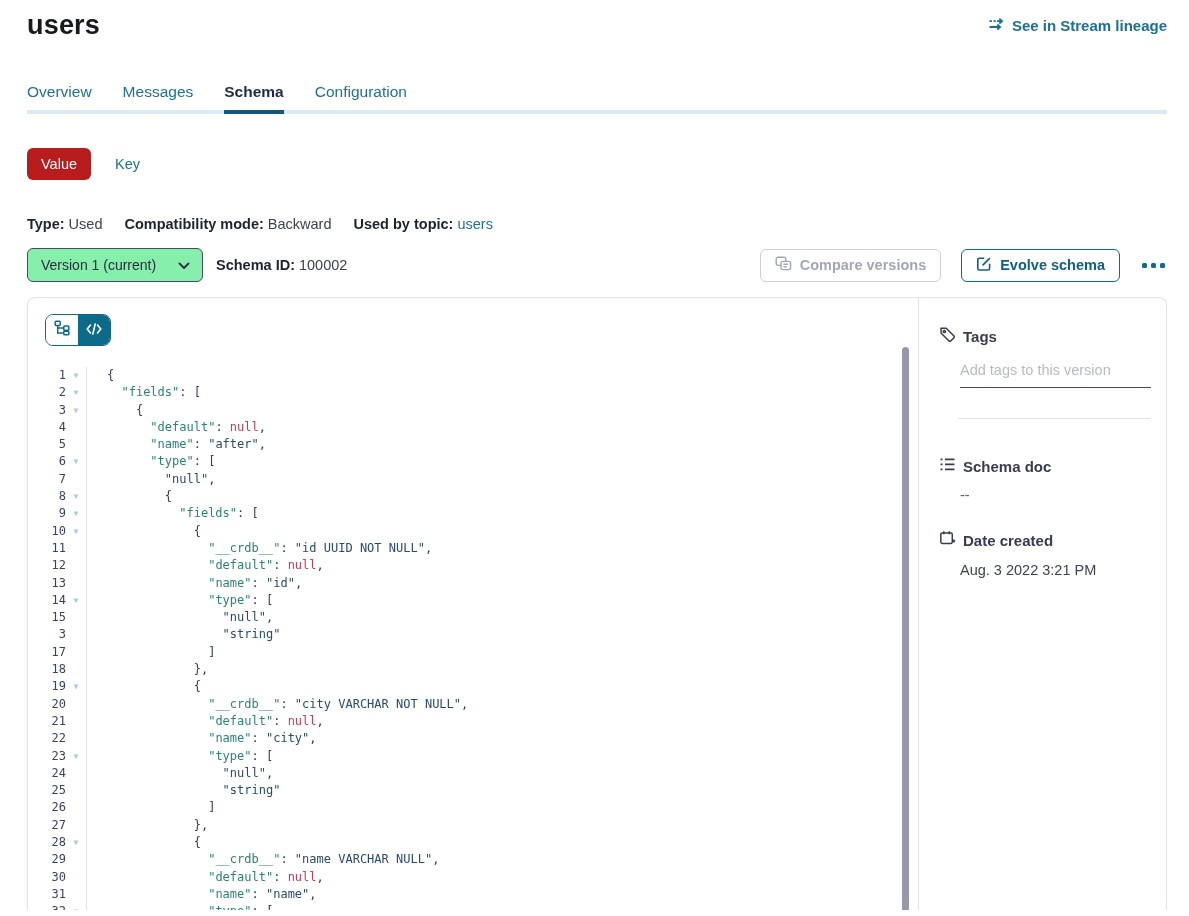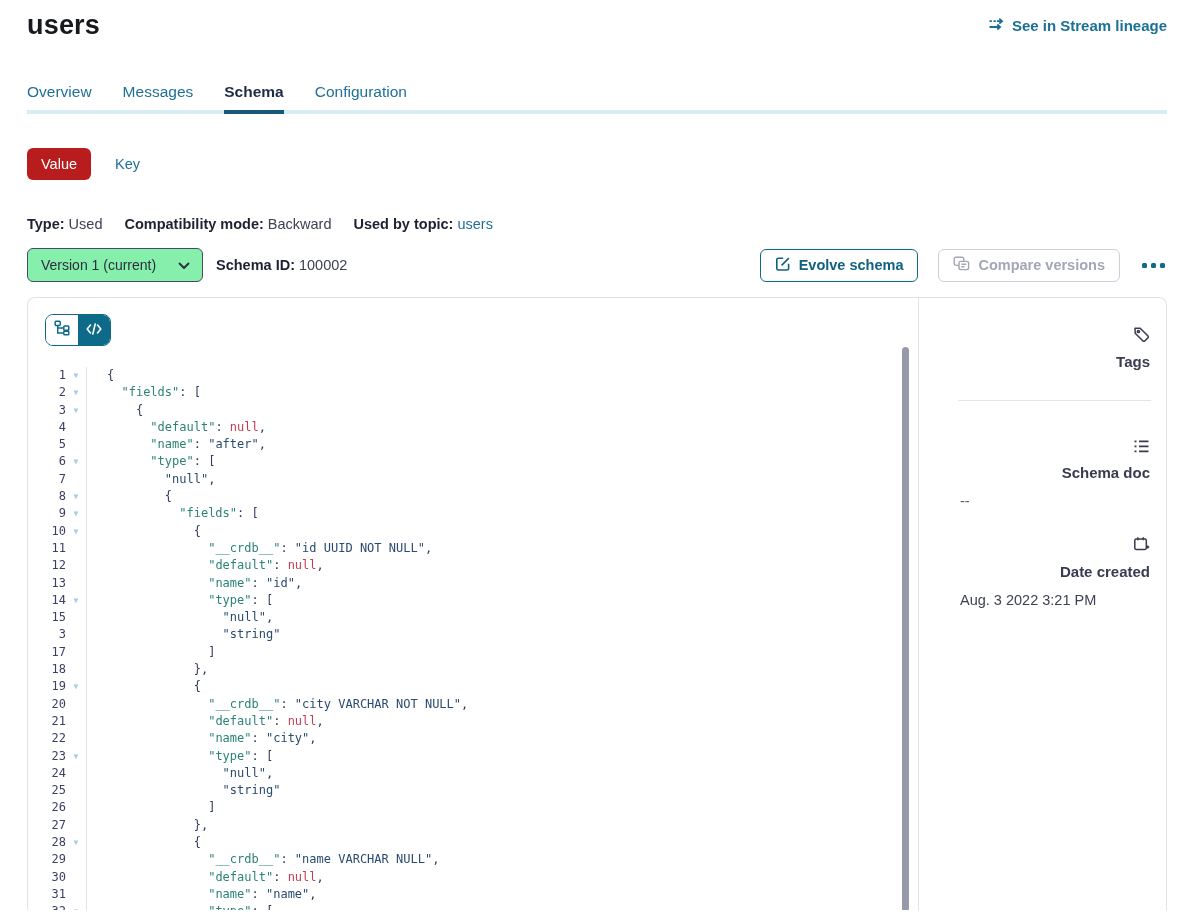--- a/index.html
+++ b/index.html
@@ -75,22 +75,22 @@
     line-height:18px; cursor:pointer; }
   .cl .code { border-left:1px solid #e4e5ec; padding-left:20px; white-space:pre;
     color:#303a5e; flex:1; }
   .tk-key { color:#2b8376; font-style:normal; }
   .tk-str { color:#2a4a70; font-style:normal; }
   .tk-null { color:#c43d55; font-style:normal; }
   .thumb { position:absolute; right:9px; top:49px; bottom:-2px; width:7px;
     border-radius:4px; background:#9699aa; }
 
   
-  .sec-h { display:flex; align-items:flex-end; gap:7px; font-size:15px; font-weight:700;
-    color:#383b51;flex-direction:column; }
+  .sec-h { display:flex; align-items:center; gap:7px; font-size:15px; font-weight:700;
+    color:#383b51; }
   .sec-h svg { flex:none; }
   .tags-input { display:block; margin:16px 0 0 21px; width:191px; border:none;
     border-bottom:1.5px solid #474a63; font-size:14.5px; padding:0 0 9px 0;
     font-family:inherit; color:#2b2e3f; outline:none; background:transparent; }
   .tags-input::placeholder { color:#b7bac6; }
   .side-div { height:1px; background:#e3e4ea; margin:30px 0 0 19px; width:193px; }
   .sec-schema { margin-top:38px; }
   .sec-date { margin-top:27px; }
   .sec-val { margin:12px 0 0 21px; font-size:14.5px; color:#5c5f72; }
   .sec-val.dark { color:#3f4254; }
@@ -141,38 +141,38 @@
       <span>
         <svg width="12" height="8" viewBox="0 0 12 8" fill="none" stroke="#2b2e3f" stroke-width="1.8" stroke-linecap="round" stroke-linejoin="round">
             <path d="M1.5 1.5 L6 6 L10.5 1.5"></path>
           </svg>
       </span>
     </div>
     <div class="schema-id">
       <b>Schema ID:</b><span>100002</span>
     </div>
     <div class="right-ctl">
-      <button class="btn-outline btn-teal">
-        <span>
-          <svg width="16" height="16" viewBox="0 0 16 16" fill="none" stroke="#11607f" stroke-width="1.6">
-            <path d="M8.2 2.2 H3.4 A1.6 1.6 0 0 0 1.8 3.8 V12.4 A1.6 1.6 0 0 0 3.4 14 H12 A1.6 1.6 0 0 0 13.6 12.4 V7.8"></path>
-            <path d="M6.6 9.4 L13.8 2.1"></path>
-          </svg>
-        </span>
-        <span>Evolve schema</span>
-      </button>
       <button class="btn-outline btn-disabled">
         <span>
           <svg width="17" height="15" viewBox="0 0 17 15" fill="none" stroke="#a2a6b7" stroke-width="1.4">
             <rect x="1.2" y="1.2" width="9.6" height="8.2" rx="1.8"></rect>
             <rect x="6" y="5.4" width="9.6" height="8.2" rx="1.8" fill="#fff"></rect>
             <path d="M8.4 8.2 h4.8 M8.4 10.8 h3.2"></path>
           </svg>
         </span>
         <span>Compare versions</span>
+      </button>
+      <button class="btn-outline btn-teal">
+        <span>
+          <svg width="16" height="16" viewBox="0 0 16 16" fill="none" stroke="#11607f" stroke-width="1.6">
+            <path d="M8.2 2.2 H3.4 A1.6 1.6 0 0 0 1.8 3.8 V12.4 A1.6 1.6 0 0 0 3.4 14 H12 A1.6 1.6 0 0 0 13.6 12.4 V7.8"></path>
+            <path d="M6.6 9.4 L13.8 2.1"></path>
+          </svg>
+        </span>
+        <span>Evolve schema</span>
       </button>
       <div class="more">
         <i></i>
           <i></i>
           <i></i>
       </div>
     </div>
   </div>
 
   <div class="panel">
@@ -369,20 +369,21 @@
     <div class="sidebar">
       <div class="sec-h">
         <span>
           <svg width="17" height="17" viewBox="0 0 17 17" fill="none" stroke="#383b51" stroke-width="1.5">
             <path d="M2 2.2 h5.2 L15 10 a1.2 1.2 0 0 1 0 1.7 L11.7 15 a1.2 1.2 0 0 1 -1.7 0 L2.2 7.2 Z" stroke-linejoin="round"></path>
             <circle cx="5.4" cy="5.5" r="1.1"></circle>
           </svg>
         </span>
         <span>Tags</span>
       </div>
+      <input class="tags-input" type="text" placeholder="Add tags to this version" style="">
       <div class="side-div"></div>
 
       <div class="sec-h sec-schema">
         <span>
           <svg width="17" height="15" viewBox="0 0 17 15" fill="none" stroke="#383b51" stroke-width="1.6">
             <path d="M1.5 2.4 h2 M6 2.4 h9.5 M1.5 7.4 h2 M6 7.4 h9.5 M1.5 12.4 h2 M6 12.4 h9.5"></path>
           </svg>
         </span>
         <span>Schema doc</span>
       </div>

